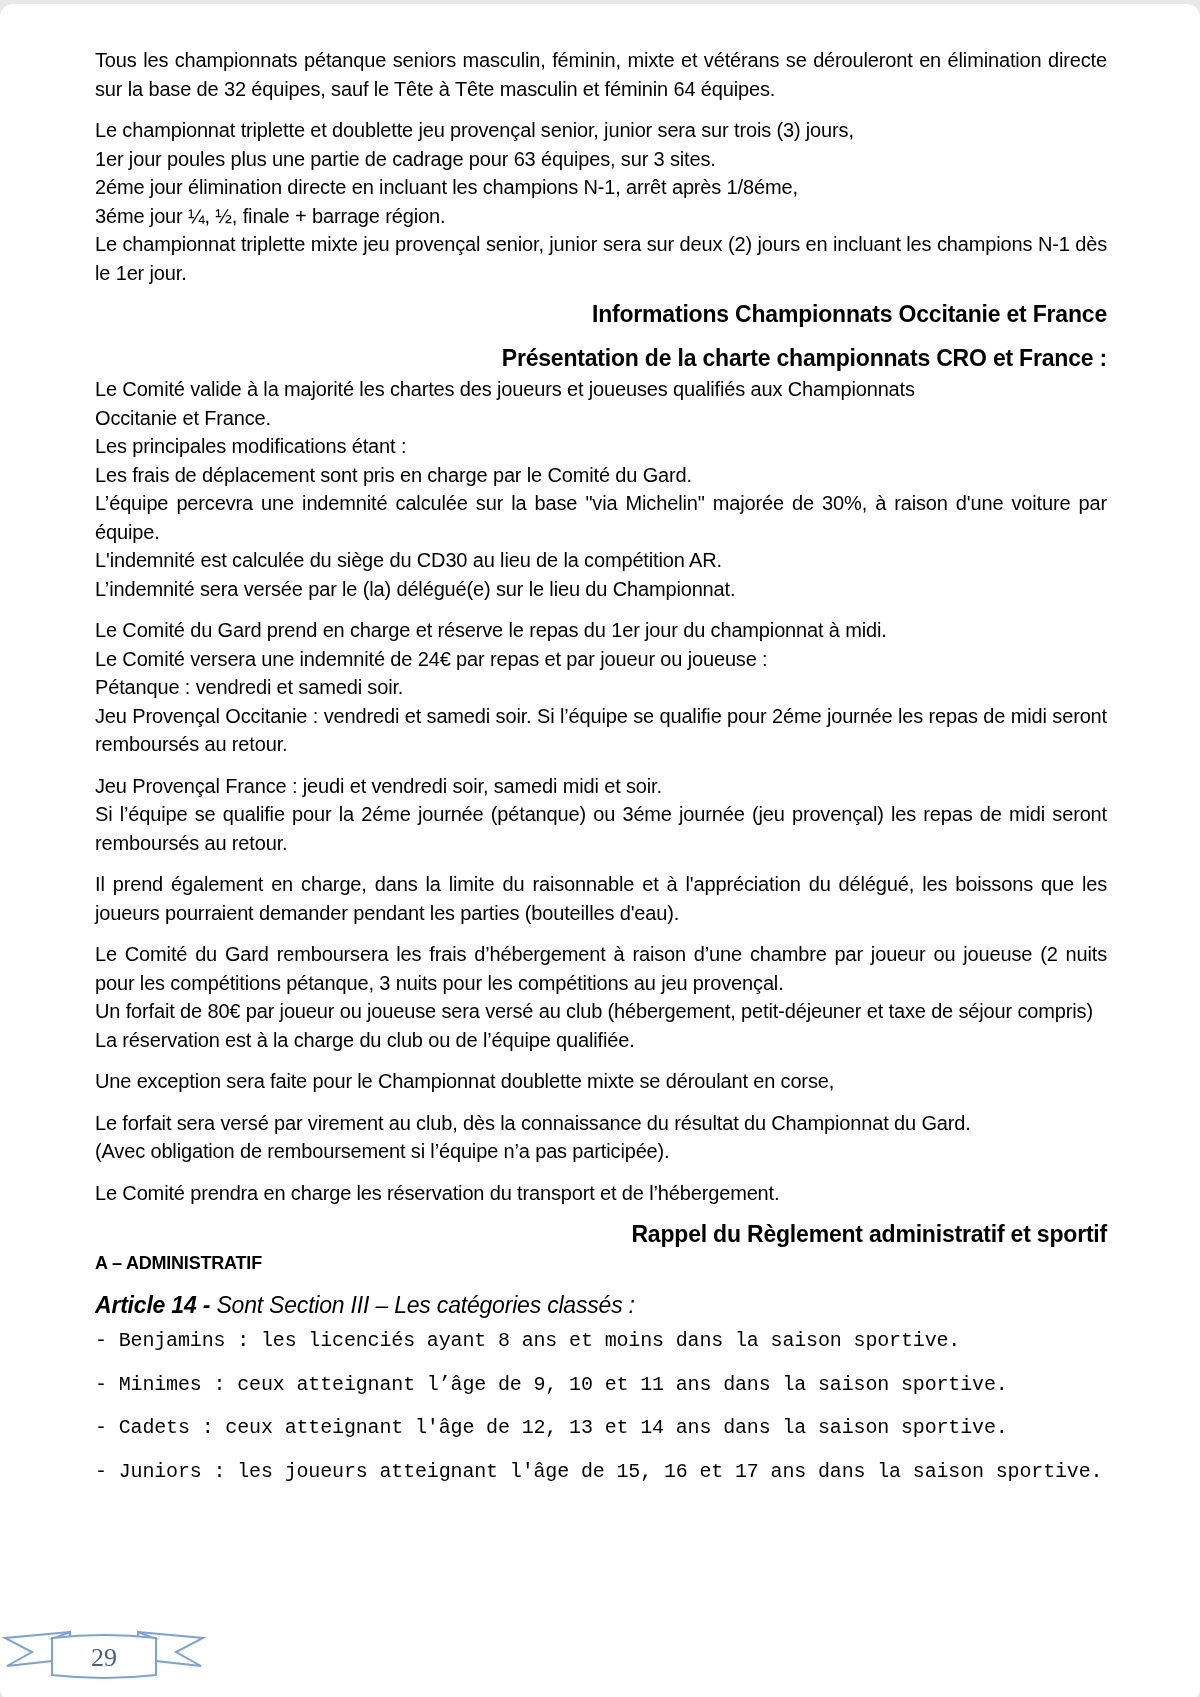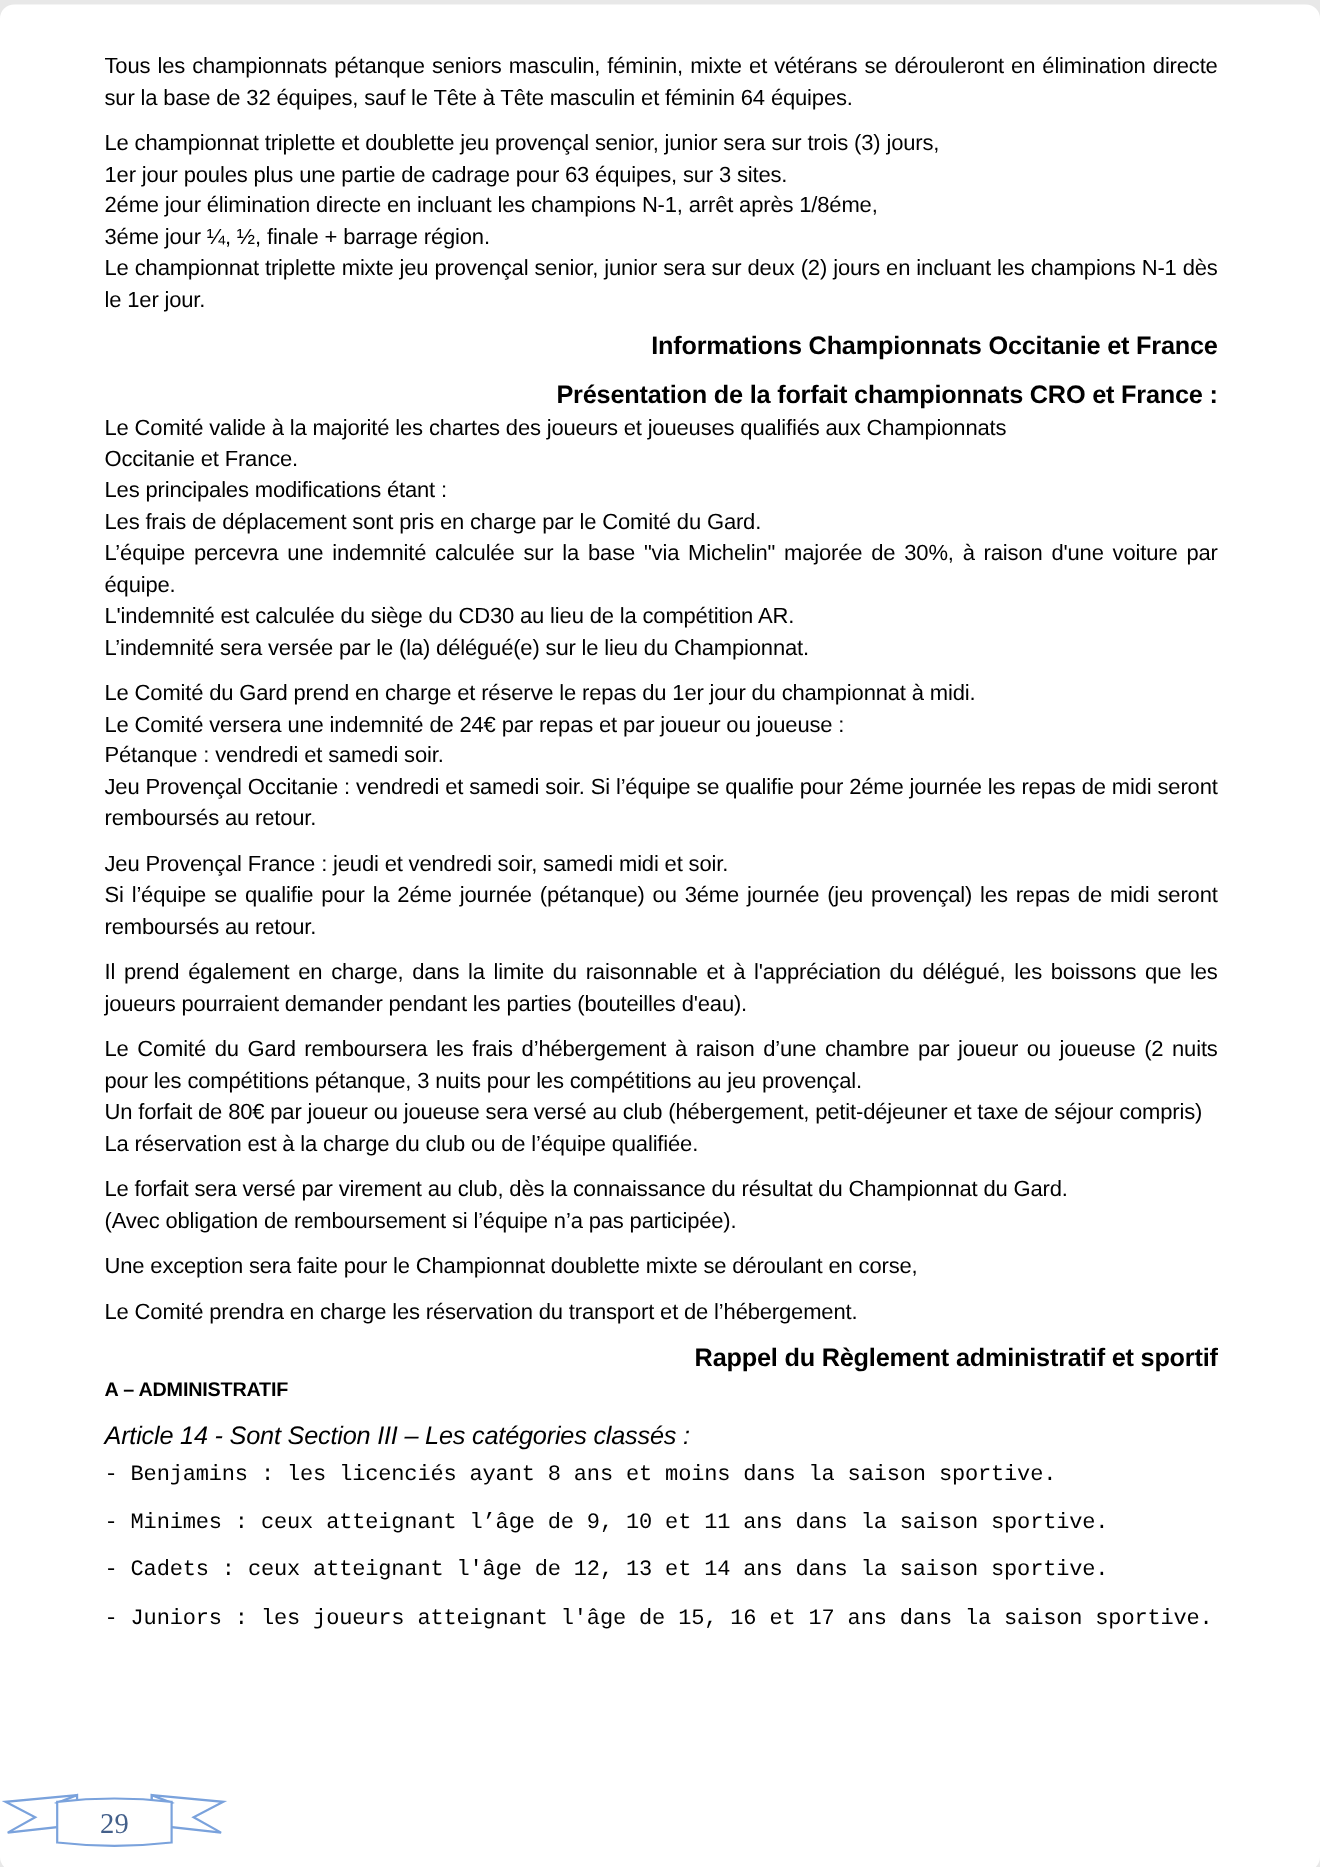--- a/index.html
+++ b/index.html
@@ -44,21 +44,21 @@
     font-weight: 700;
     letter-spacing: -0.2px;
   }
   .article-heading {
     margin: 4px 0 7px 0;
     font-size: 23px;
     line-height: 30px;
     font-style: italic;
     letter-spacing: -0.2px;
   }
-  .article-heading .art-prefix { font-weight: 400; }
+  .article-heading .art-prefix { font-weight: 700; }
   .cat-item {
     margin: 0 0 15px 0;
     font-size: 20px;
     line-height: 28.5px;
     letter-spacing: -0.15px;
     text-align: left;
     white-space: pre-line;
     font-family: Liberation Mono, monospace;
   }
   .footer {
@@ -81,21 +81,21 @@
     <p class="para">Tous les championnats pétanque seniors masculin, féminin, mixte et vétérans se dérouleront en élimination directe sur la base de 32 équipes, sauf le Tête à Tête masculin et féminin 64 équipes.</p>
 
     <p class="para">Le championnat triplette et doublette jeu provençal senior, junior sera sur trois (3) jours,
 1er jour poules plus une partie de cadrage pour 63 équipes, sur 3 sites.
 2éme jour élimination directe en incluant les champions N-1, arrêt après 1/8éme,
 3éme jour ¼, ½, finale + barrage région.
 Le championnat triplette mixte jeu provençal senior, junior sera sur deux (2) jours en incluant les champions N-1 dès le 1er jour.</p>
 
     <h2 class="heading-center">Informations Championnats Occitanie et France</h2>
 
-    <h2 class="heading-center tight">Présentation de la forfait championnats CRO et France :</h2>
+    <h2 class="heading-center tight">Présentation de la charte championnats CRO et France :</h2>
 
     <p class="para">Le Comité valide à la majorité les chartes des joueurs et joueuses qualifiés aux Championnats
 Occitanie et France.
 Les principales modifications étant :
 Les frais de déplacement sont pris en charge par le Comité du Gard.
 L’équipe percevra une indemnité calculée sur la base "via Michelin" majorée de 30%, à raison d'une voiture par équipe.
 L'indemnité est calculée du siège du CD30 au lieu de la compétition AR.
 L’indemnité sera versée par le (la) délégué(e) sur le lieu du Championnat.</p>
 
     <p class="para">Le Comité du Gard prend en charge et réserve le repas du 1er jour du championnat à midi.
@@ -105,24 +105,24 @@
 
     <p class="para">Jeu Provençal France : jeudi et vendredi soir, samedi midi et soir.
 Si l’équipe se qualifie pour la 2éme journée (pétanque) ou 3éme journée (jeu provençal) les repas de midi seront remboursés au retour.</p>
 
     <p class="para">Il prend également en charge, dans la limite du raisonnable et à l'appréciation du délégué, les boissons que les joueurs pourraient demander pendant les parties (bouteilles d'eau).</p>
 
     <p class="para">Le Comité du Gard remboursera les frais d’hébergement à raison d’une chambre par joueur ou joueuse (2 nuits pour les compétitions pétanque, 3 nuits pour les compétitions au jeu provençal.
 Un forfait de 80€ par joueur ou joueuse sera versé au club (hébergement, petit-déjeuner et taxe de séjour compris)
 La réservation est à la charge du club ou de l’équipe qualifiée.</p>
 
+    <p class="para">Une exception sera faite pour le Championnat doublette mixte se déroulant en corse,</p>
+
     <p class="para">Le forfait sera versé par virement au club, dès la connaissance du résultat du Championnat du Gard.
 (Avec obligation de remboursement si l’équipe n’a pas participée).</p>
-
-    <p class="para">Une exception sera faite pour le Championnat doublette mixte se déroulant en corse,</p>
 
     <p class="para">Le Comité prendra en charge les réservation du transport et de l’hébergement.</p>
 
     <h2 class="heading-center rappel">Rappel du Règlement administratif et sportif</h2>
 
     <h3 class="heading-left">A – ADMINISTRATIF</h3>
 
     <p class="article-heading"><span class="art-prefix">Article 14 - </span><span class="art-rest">Sont Section III – Les catégories classés :</span></p>
 
     <p class="cat-item">- Benjamins : les licenciés ayant 8 ans et moins dans la saison sportive.</p>

